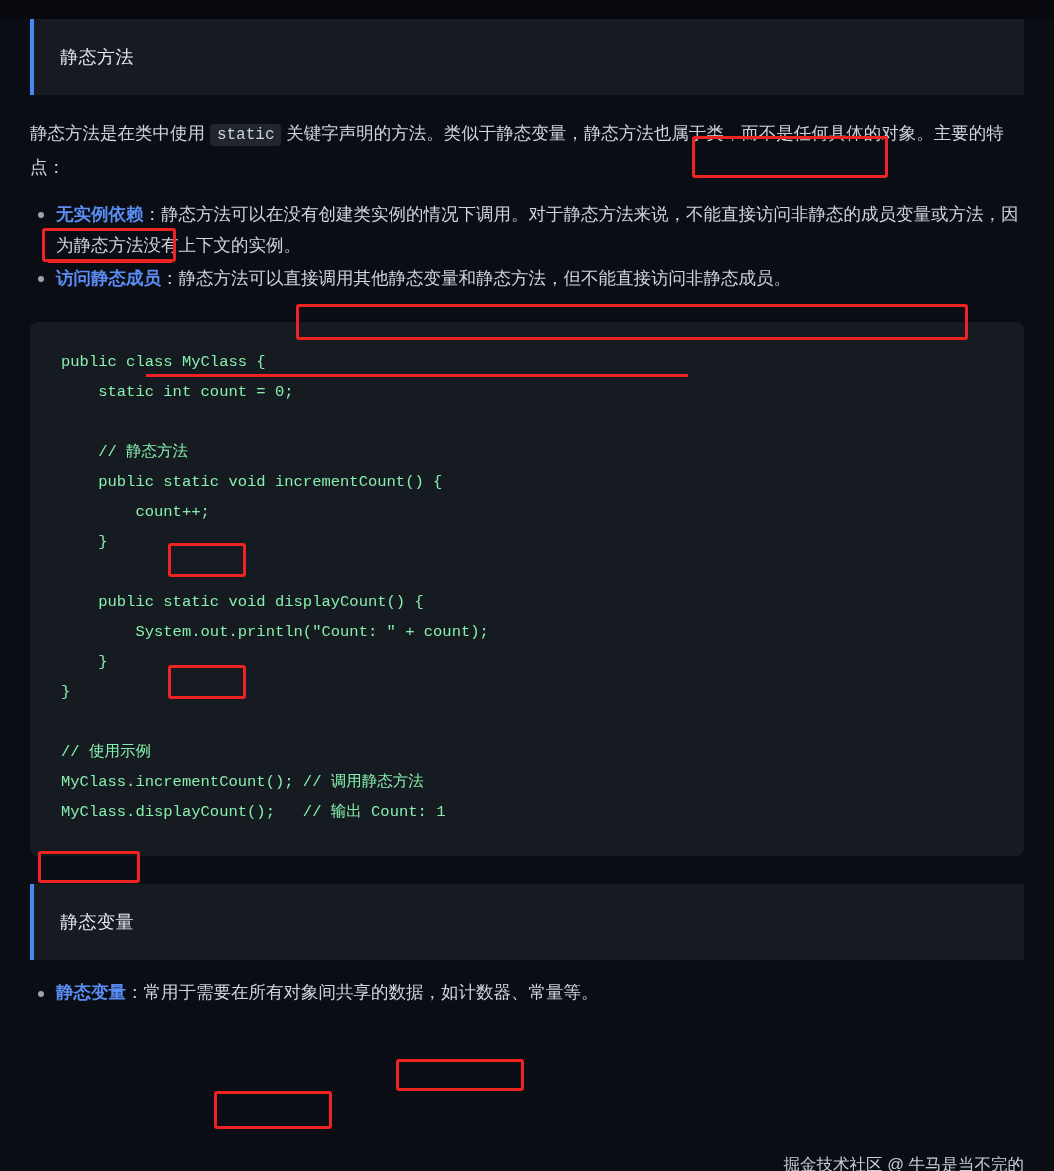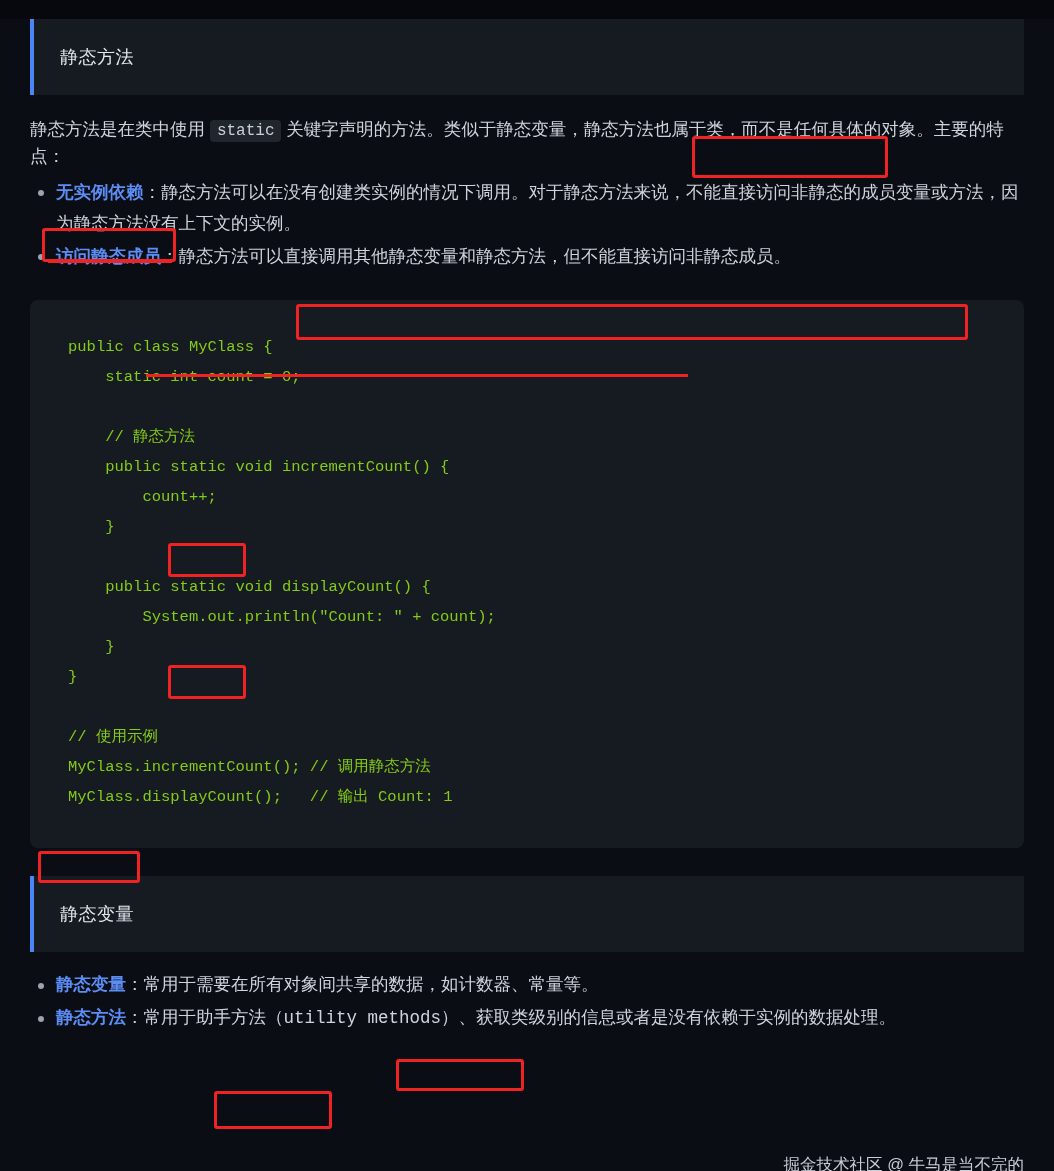--- a/index.html
+++ b/index.html
@@ -39,35 +39,35 @@
   .section-banner .title {
     font-size: 18px;
     color: #e3e7ee;
     letter-spacing: 0.5px;
   }
 
   
   .para {
     margin: 22px 30px 0 30px;
     font-size: 17.5px;
-    line-height: 25px;
+    line-height: 32px;
     color: #cfd4dc;
   }
   code.inline {
     font-family: "Liberation Mono", monospace;
     background: #21262d;
     color: #c9d1d9;
     padding: 2px 7px;
     border-radius: 4px;
     font-size: 16px;
   }
 
   
   ul.bullets {
-    margin: 8px 30px 0 30px;
+    margin: 16px 30px 0 30px;
     padding-left: 22px;
     list-style: none;
   }
   ul.bullets > li {
     position: relative;
     font-size: 17.5px;
     line-height: 31px;
     color: #cfd4dc;
     margin-bottom: 2px;
     padding-left: 4px;
@@ -90,25 +90,25 @@
   
   .code-block {
     margin: 28px 30px 0 30px;
     background: #161b22;
     border-radius: 8px;
     padding: 24px 30px 28px 30px;
     box-sizing: border-box;
     position: relative;
   }
   .code-block pre {
-    margin: 8px;
+    margin: 1px;
     font-family: "Liberation Mono", monospace;
     font-size: 15.5px;
     line-height: 30px;
-    color: #84cc16;
+    color: #86efac;
     white-space: pre;
   }
 
   
   .watermark {
     position: absolute;
     right: 30px;
     bottom: 14px;
     font-size: 16.5px;
     color: #c8cdd6;
@@ -171,23 +171,20 @@
   </div>
 
   <div class="section-banner" style="margin-top:28px;">
     <span class="title">静态变量</span>
   </div>
 
   <ul class="bullets" style="margin-top:18px;font-family:Liberation Mono, monospace;">
     <li>
       <span class="strong-blue">静态变量</span><span>：</span><span>常用于需要在所有对象间共享的数据，如计数器、常量等。</span>
     </li>
-    <li>
-      <span class="strong-blue">静态方法</span><span>：</span><span>常用于助手方法（utility methods）、获取类级别的信息或者是没有依赖于实例的数据处理。</span>
-    </li>
   </ul>
 
   <div class="watermark">掘金技术社区 @ 牛马是当不完的</div>
 
   <div class="redbox" style="left:692px; top:117px; width:196px; height:42px;"></div>
   <div class="redbox" style="left:42px; top:209px; width:134px; height:34px;"></div>
   <div class="redline" style="left:48px; top:241px; width:124px;"></div>
   <div class="redbox" style="left:296px; top:285px; width:672px; height:36px;"></div>
   <div class="redline" style="left:146px; top:355px; width:542px;"></div>
   <div class="redbox" style="left:168px; top:524px; width:78px; height:34px;"></div>

